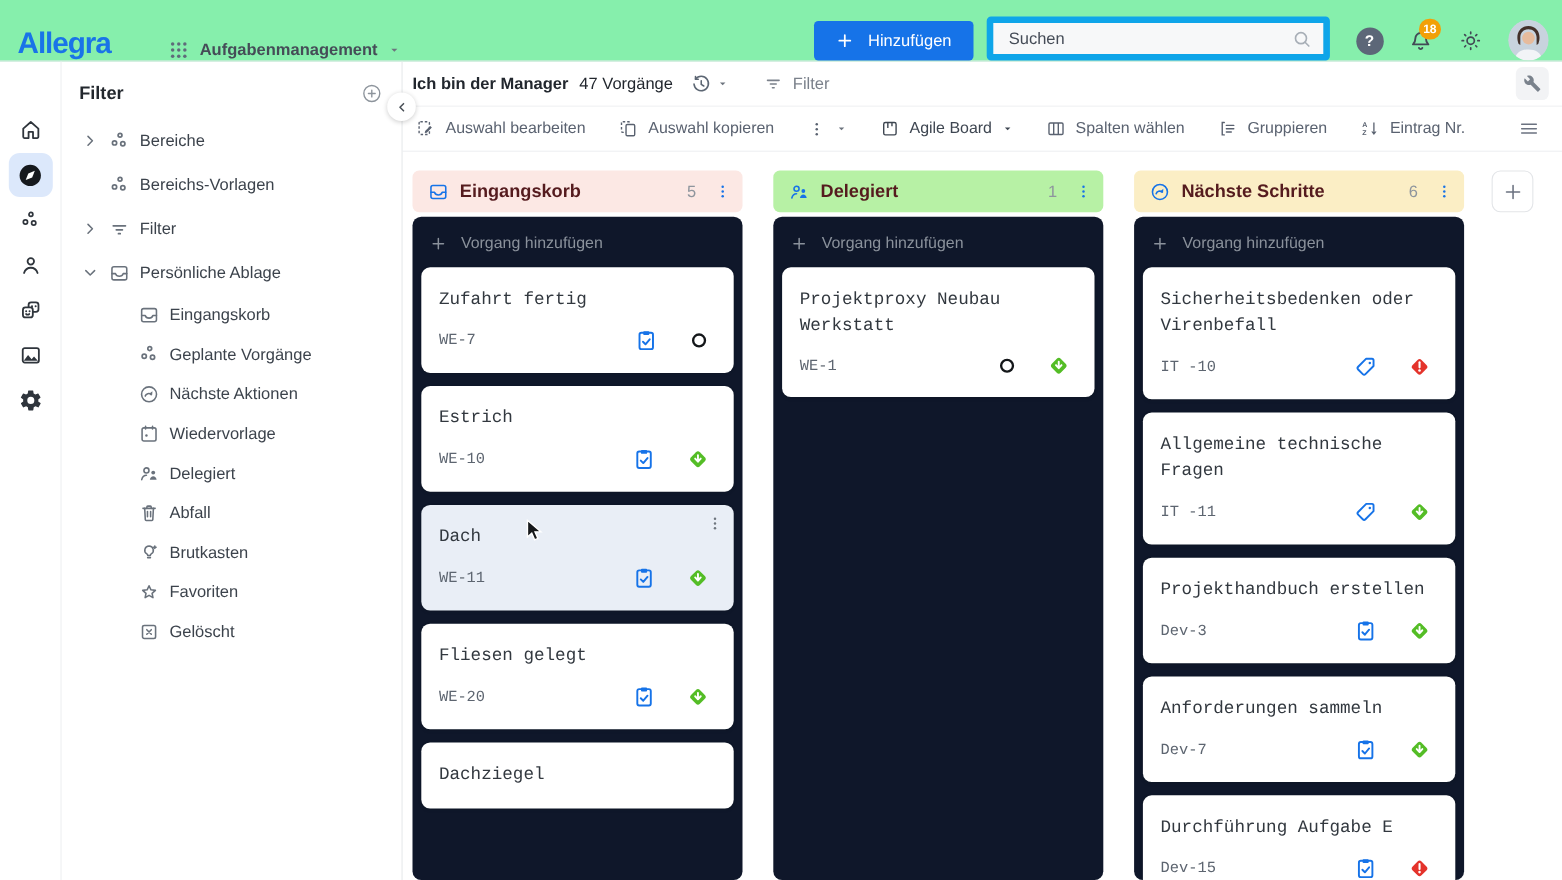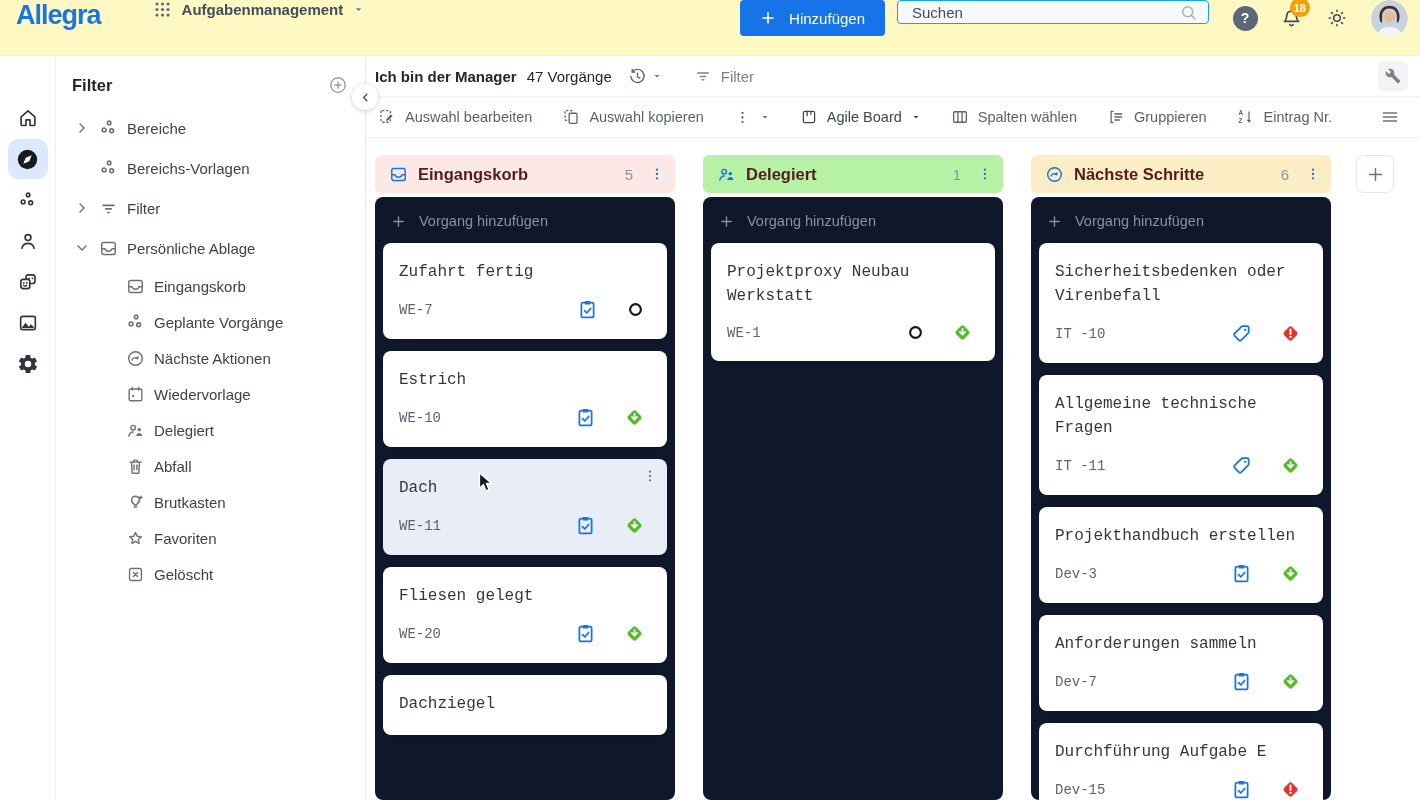--- a/index.html
+++ b/index.html
@@ -5,30 +5,30 @@
   * { box-sizing: border-box; }
   html,body { margin:0; padding:0; }
   body {
     width:1420px; height:800px; overflow:hidden; position:relative;
     font-family:"Liberation Sans", sans-serif; background:#fff; color:#2d333b;
   }
   .icn { display:inline-flex; align-items:center; justify-content:center; }
   .icn svg { display:block; }
 
   
-  .topbar { height:56px; display:flex; align-items:flex-start; padding:0 12px 0 16px; gap:10px;
-            border-bottom:1px solid #e9ebee; background:#fef9c3; }
+  .topbar { height:56px; display:flex; align-items:flex-end; padding:0 12px 0 16px; gap:10px;
+            border-bottom:1px solid #e9ebee; background:#86efac; }
   .logo { font-size:27px; font-weight:700; color:#1974e8; letter-spacing:-1px; margin-right:42px; }
   .app-switch { display:flex; align-items:center; gap:10px; color:#454c57; font-size:15px; cursor:pointer;font-weight:bold; }
   .app-switch .caret { color:#6d747e; }
   .spacer { flex:1; }
   .add-btn { background:#1673e8; color:#fff; height:36px; padding:0 20px; border-radius:4px;
              font-size:15px; display:flex; align-items:center; gap:13px; border:none; cursor:pointer;
              font-family:inherit; }
-  .search { width:312px; height:24px; background:#f7f8f9; border:1px solid #0ea5e9; border-radius:4px;
+  .search { width:312px; height:40px; background:#f7f8f9; border:6px solid #0ea5e9; border-radius:4px;
             display:flex; align-items:center; padding:0 10px 0 12px; gap:8px; margin:0 8px 0 2px; }
   .search input { border:none; background:transparent; flex:1; font-size:15px; color:#454c57;
                   outline:none; font-family:inherit; min-width:0; }
   .search input::placeholder { color:#454c57; opacity:1; }
   .hbtn { width:36px; height:36px; display:flex; align-items:center; justify-content:center;
           position:relative; color:#424a56; cursor:pointer; }
   .help-circle { width:25px; height:25px; border-radius:50%; background:#5c6778; color:#fff;
                  font-size:14px; font-weight:700; display:flex; align-items:center; justify-content:center; }
   .badge { position:absolute; top:-2px; right:-1px; min-width:19px; height:19px; padding:0 4px;
            background:#f2a007; color:#fff; border-radius:10px; font-size:11px; font-weight:700;

